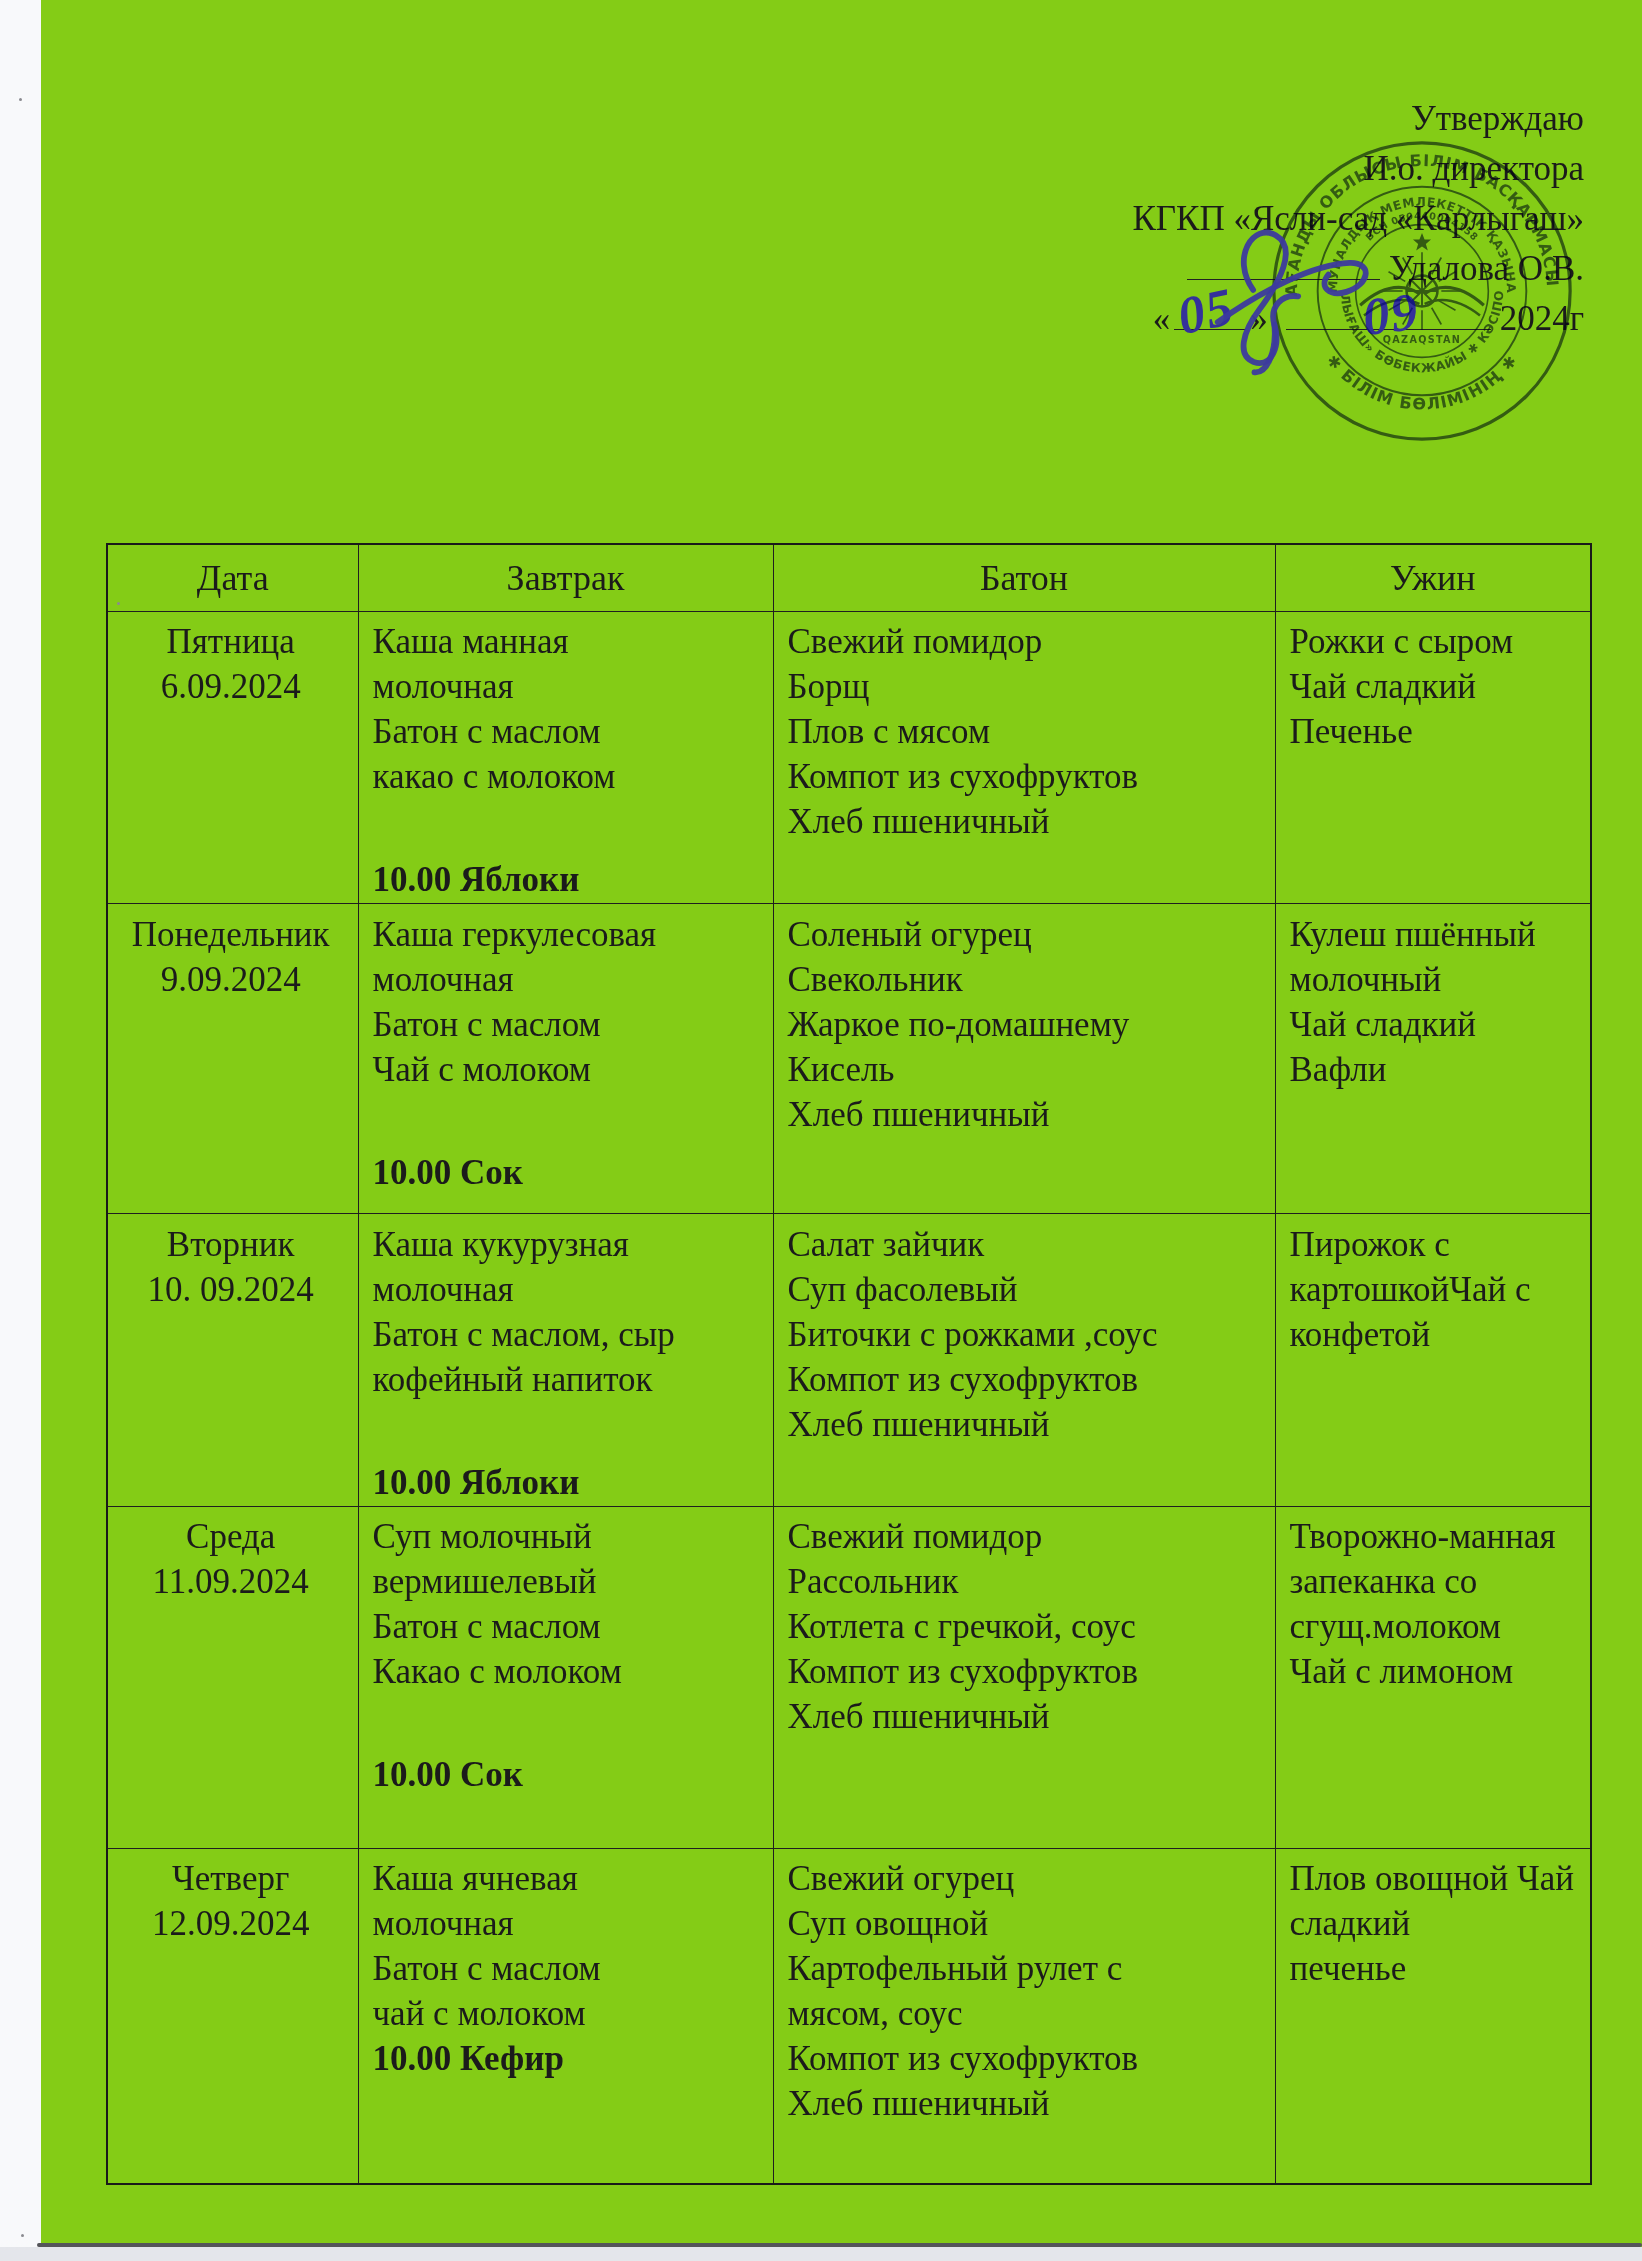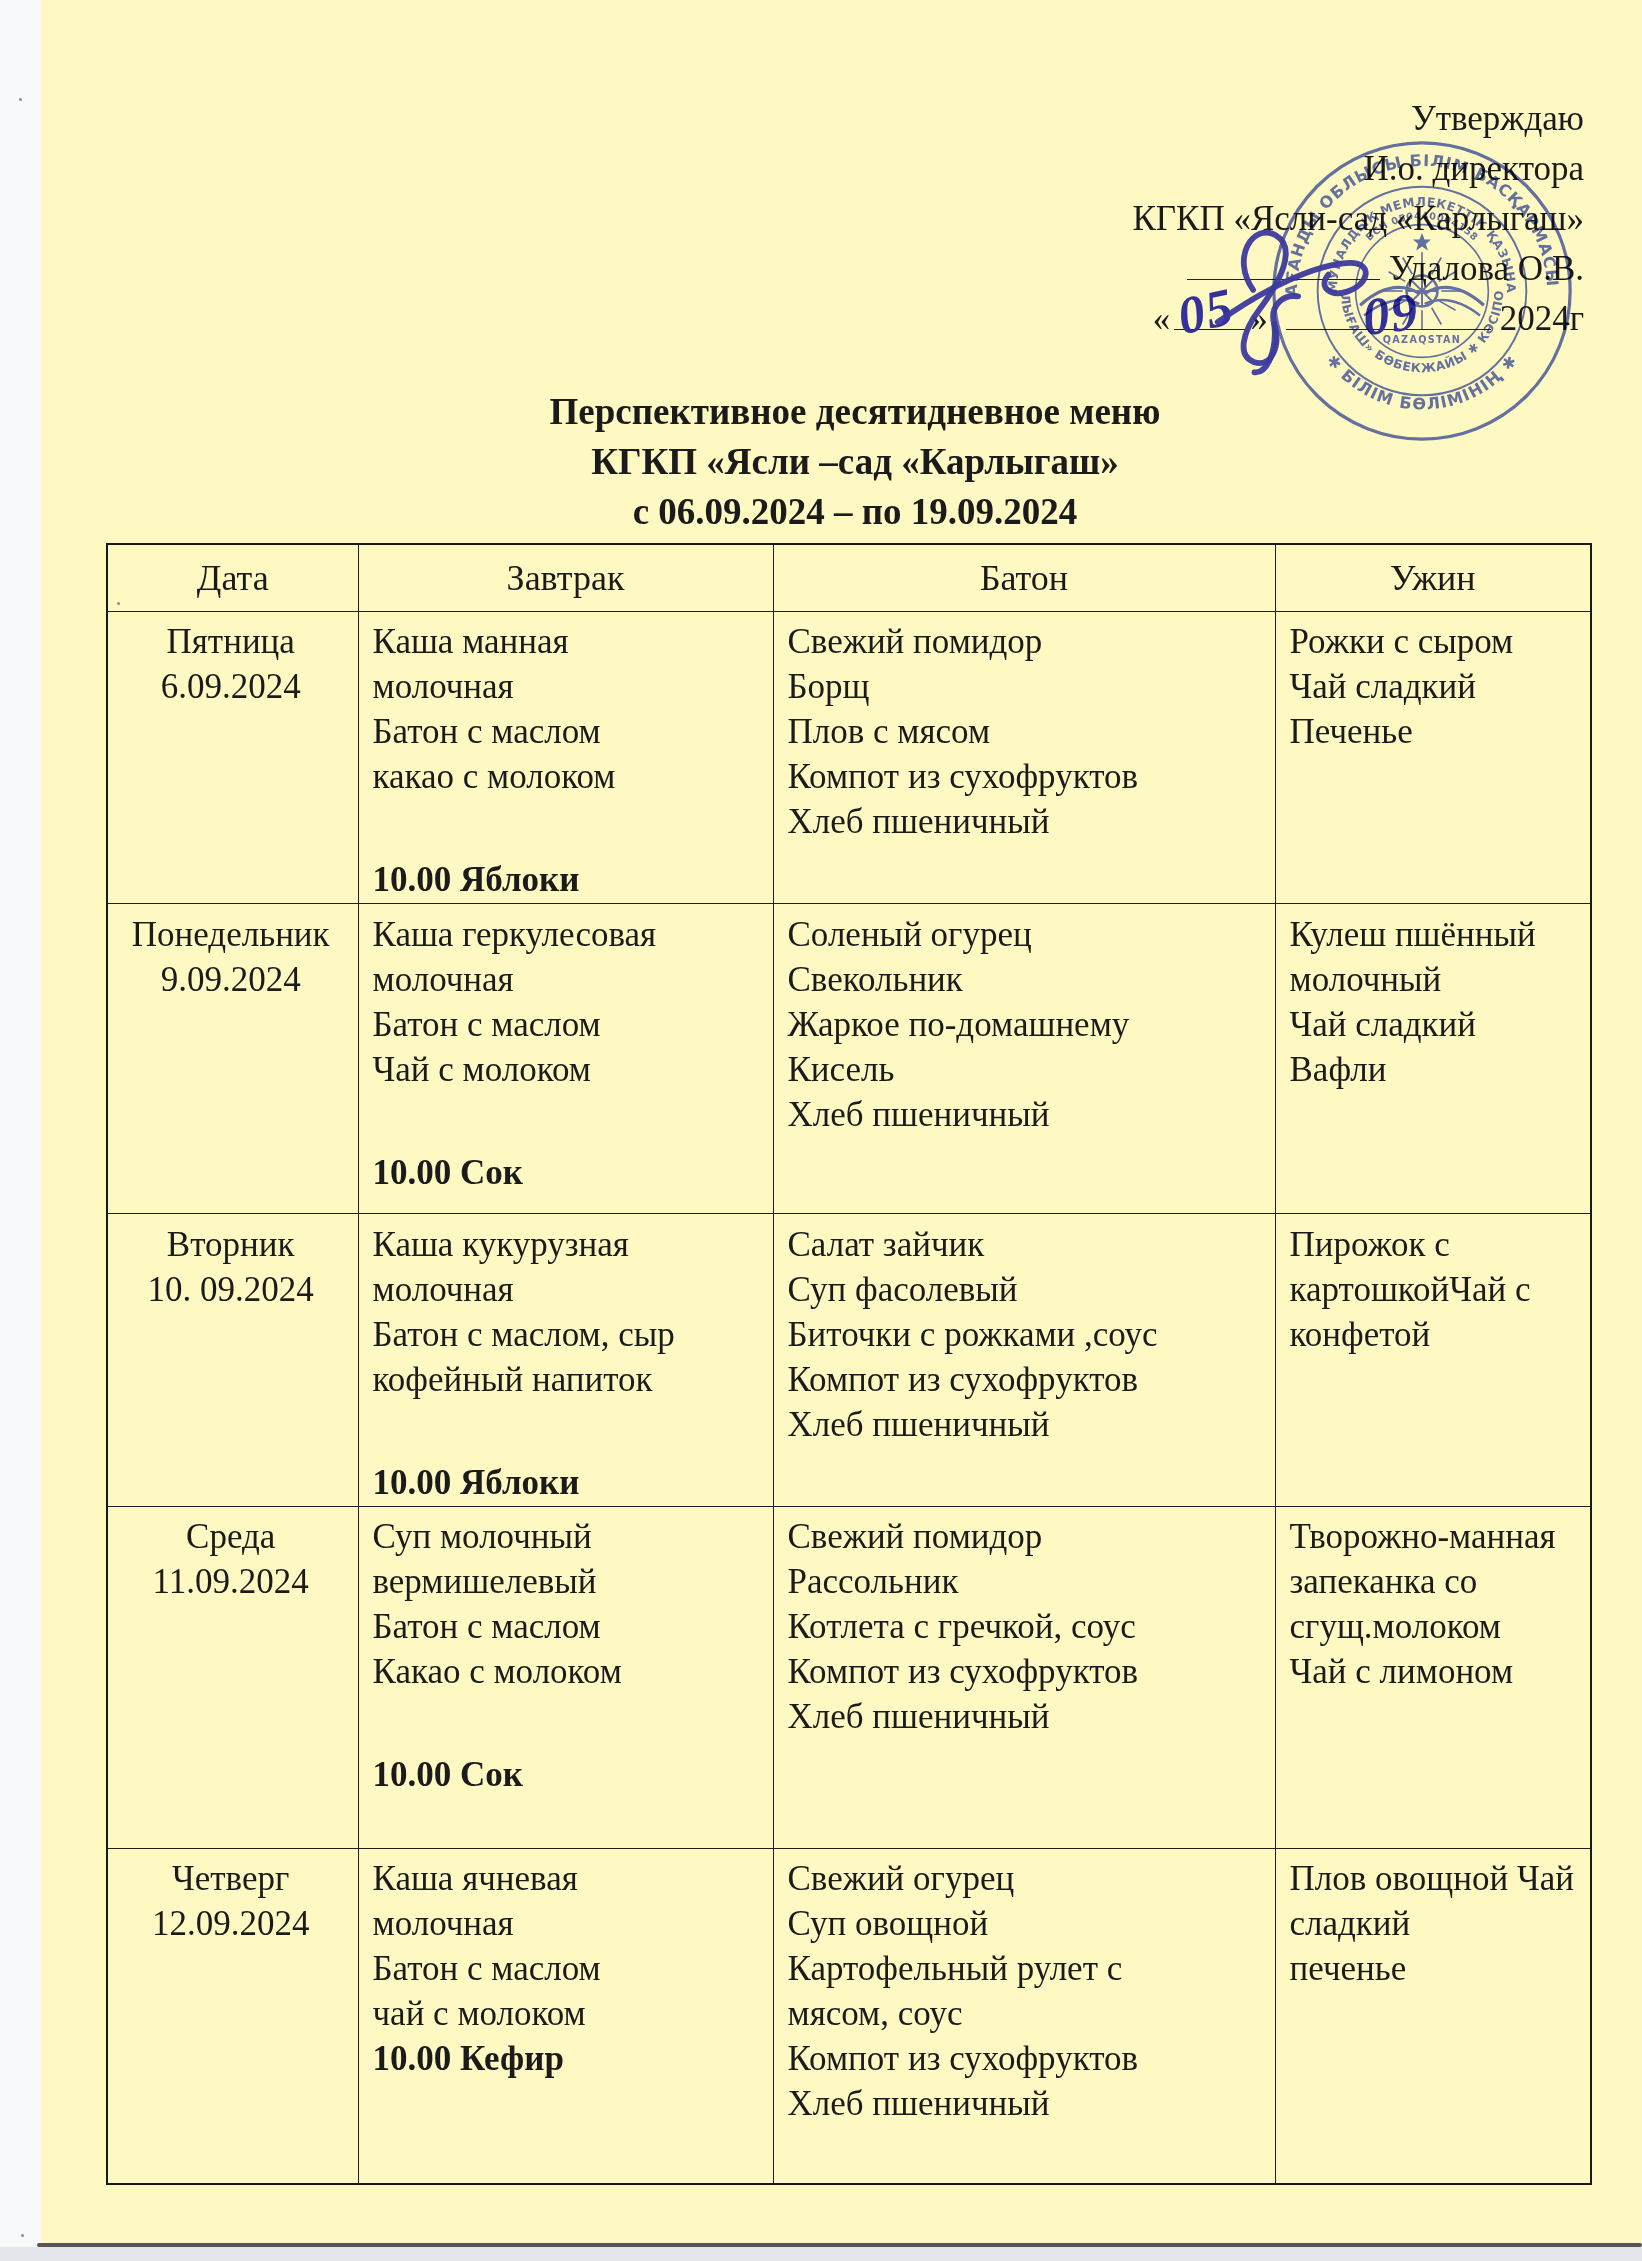--- a/index.html
+++ b/index.html
@@ -1,18 +1,18 @@
 <!DOCTYPE html>
 <html style="font-size:10.3px"><head>
 <meta charset="utf-8">
 <style>
   html,body{margin:0;padding:0;background:#d8dadf;}
   .page{
     position:relative; width:1643px; height:2261px;
-    background:#fef9c3; overflow:hidden;
+    background:#84cc16; overflow:hidden;
     font-family:"Liberation Serif","DejaVu Serif",serif;
     color:#1b1b1b;
   }
   .scan-left-strip{position:absolute;left:0;top:0;width:41px;height:2261px;background:#f8f9fb;}
   .scan-bottom-edge{position:absolute;left:37px;top:2243px;width:1605px;height:3.9px;background:#55555a;border-radius:1.9px;}
   .scan-below{position:absolute;left:0;top:2247px;width:1643px;height:14px;background:#e4e6eb;}
   .speck{position:absolute;width:3.2px;height:3.2px;border-radius:50%;background:#8a8a90;}
 
   
   .approval{
@@ -135,25 +135,20 @@
       <text x="236" y="316" font-size="15" letter-spacing="2" text-anchor="middle">QAZAQSTAN</text>
     </g>
   </svg>
 
   <svg class="signature" width="193" height="193" viewBox="0 0 300 300">
     <path d="M 95,160 C 60,110 95,55 130,75 C 165,95 135,150 105,190 C 78,226 70,262 96,272 C 124,282 138,246 128,214 C 120,186 140,166 165,170"></path>
     <path d="M 40,210 C 110,160 190,120 245,118 C 282,117 276,152 240,163 C 214,171 196,155 212,136"></path>
     <path d="M 128,214 C 132,252 118,290 97,288"></path>
   </svg>
 
-  <div class="title-block">
-    <div>Перспективное десятидневное меню</div>
-    <div>КГКП «Ясли –сад «Карлыгаш»</div>
-    <div>с 06.09.2024 – по 19.09.2024</div>
-  </div>
 
   <table class="menu-table">
     <colgroup>
         <col style="width:251px">
         <col style="width:415px">
         <col style="width:502px">
         <col style="width:316px">
       </colgroup>
     <thead>
       <tr>

